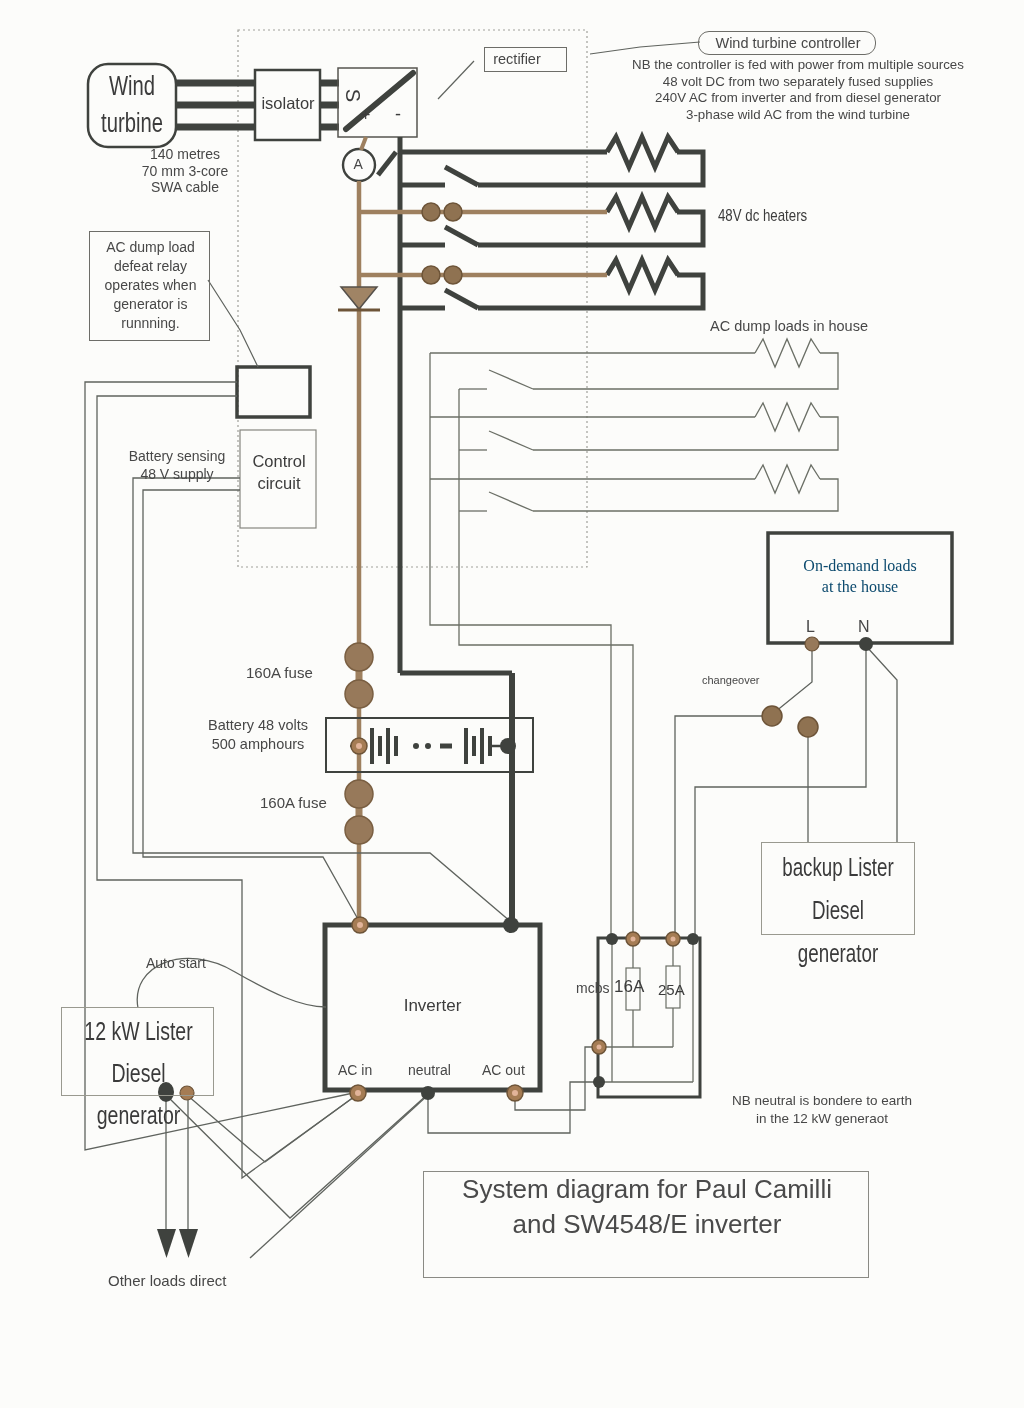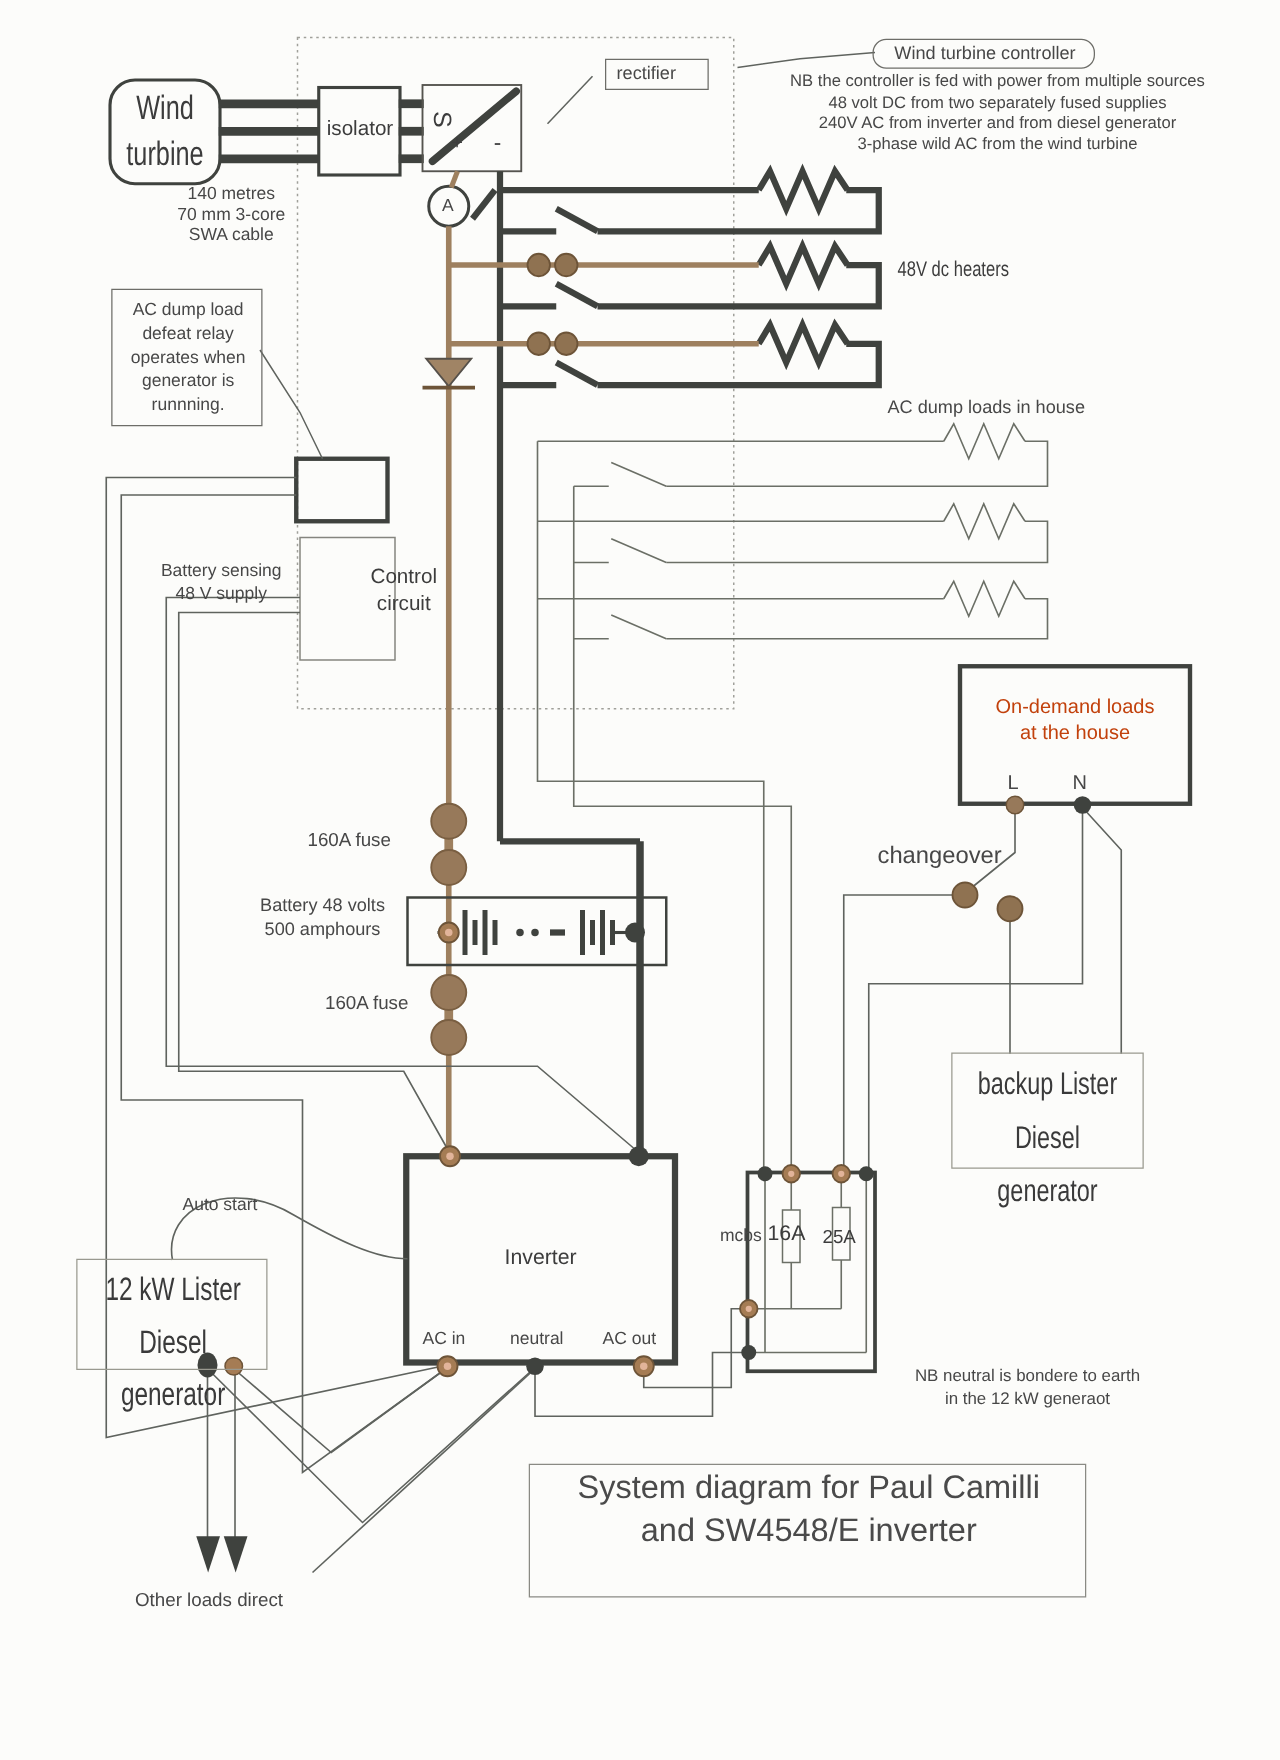--- a/index.html
+++ b/index.html
@@ -257,35 +257,35 @@
     <div>generator is</div>
     <div>runnning.</div>
   </div>
 </div>
 
 <div class="t c" style="left:116px;top:447px;width:122px;font-size:14px;line-height:18px;">
   <div>Battery sensing</div>
   <div>48 V supply</div>
 </div>
 
-<div class="t c" style="left:240px;top:450px;width:78px;font-size:16.5px;line-height:22px;color:#3c3c3c;padding-left:44px;">
+<div class="t c" style="left:240px;top:450px;width:78px;font-size:16.5px;line-height:22px;color:#3c3c3c;">
   <div>Control</div>
   <div>circuit</div>
 </div>
 
 <div class="t c" style="left:706px;top:318px;width:166px;font-size:14.5px;">AC dump loads in house</div>
 
-<div class="t c" style="left:770px;top:555px;width:180px;font-size:16px;line-height:21px;color:#c2410c;">
+<div class="t c" style="left:770px;top:555px;width:180px;font-size:16px;line-height:21px;color:#0c4a6e;font-family:Liberation Serif, serif;">
   <div>On-demand loads</div>
   <div>at the house</div>
 </div>
 <div class="t" style="left:806px;top:618px;font-size:16px;">L</div>
 <div class="t" style="left:858px;top:618px;font-size:16px;">N</div>
 
-<div class="t" style="left:702px;top:674px;font-size:19px;">changeover</div>
+<div class="t" style="left:702px;top:674px;font-size:11px;">changeover</div>
 
 <div class="t" style="left:246px;top:664px;font-size:15px;">160A fuse</div>
 <div class="t" style="left:260px;top:794px;font-size:15px;">160A fuse</div>
 
 <div class="t c" style="left:194px;top:716px;width:128px;font-size:14.5px;line-height:19px;">
   <div>Battery 48 volts</div>
   <div>500 amphours</div>
 </div>
 
 <div class="box" style="left:761px;top:842px;width:154px;height:93px;border-color:#99998f;">

